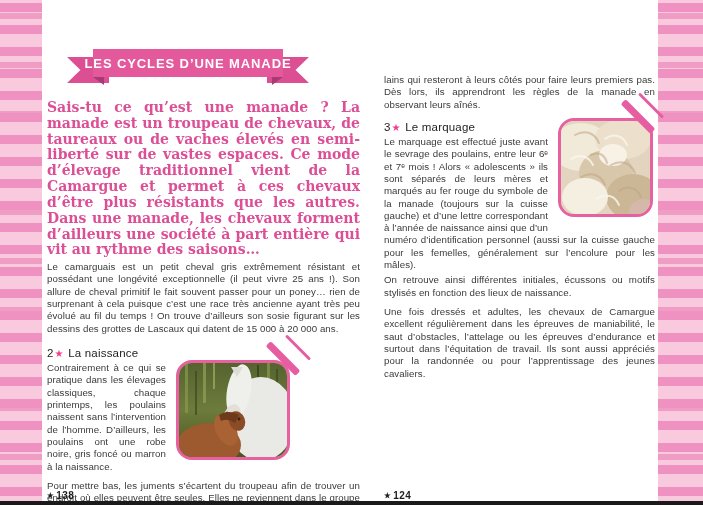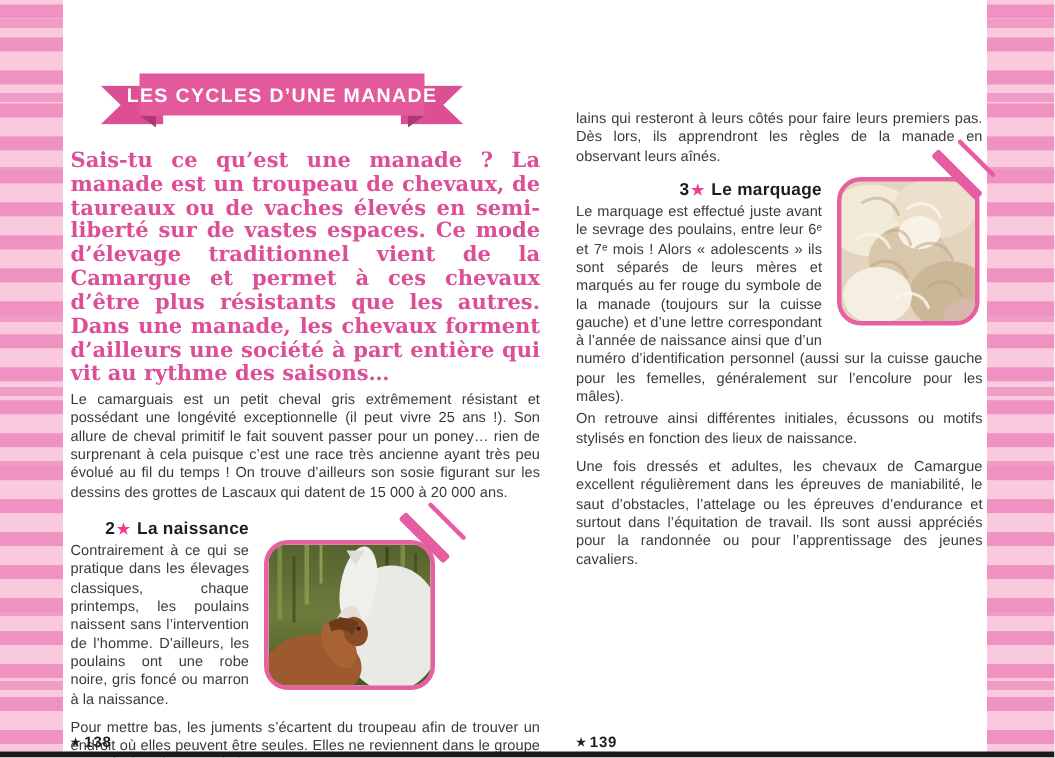--- a/index.html
+++ b/index.html
@@ -29,21 +29,21 @@
   .fold{position:absolute;top:33px;width:11px;height:8px;background:#a93a75;}
   .fold-left{left:26px;clip-path:polygon(0 0,100% 0,100% 100%);}
   .fold-right{right:26px;clip-path:polygon(0 0,100% 0,0 100%);}
   .band{position:absolute;left:26px;right:26px;top:5px;height:28px;background:#e4589c;
     display:flex;align-items:center;justify-content:center;z-index:2;}
   .band-title{color:#ffffff;font-weight:bold;font-size:13px;letter-spacing:0.9px;white-space:nowrap;}
 
   
   .intro{margin:10px 0 0 0;font-family:"DejaVu Serif",serif;font-weight:bold;font-size:14px;
     line-height:1.13;color:#dc4f96;text-align:justify;}
-  .sec-h{margin:12px 0 2px 0;font-size:11.5px;font-weight:bold;color:#1d1d1d;letter-spacing:0.2px;text-align:right;}
+  .sec-h{margin:12px 0 2px 0;font-size:11.5px;font-weight:normal;color:#1d1d1d;letter-spacing:0.2px;}
   .sec-h .star{color:#ee3d8f;font-size:10px;padding:0 1px;}
   .body-txt{margin:3px 0 0 0;font-size:9.7px;line-height:1.27;color:#3a3a3a;text-align:justify;letter-spacing:0.05px;}
   .para-gap{margin-top:7px;}
 
   
   .photo-frame{border:3px solid #e7609f;border-radius:16px;overflow:hidden;background:#d8d0c2;box-sizing:border-box;}
   .wrap{position:relative;}
   .wrap:after{content:"";display:block;clear:both;}
   .photo-mare{float:right;width:114px;height:100px;margin:13px 70px 6px 10px;}
   .photo-foal{float:right;width:95px;height:99px;margin:-3px 2px 8px 10px;}
@@ -159,16 +159,16 @@
     </div>
     <div class="slash slash-thick"></div>
     <div class="slash slash-thin"></div>
     <h2 class="sec-h" style="margin-top:0;"><span>3</span><span class="star">★</span> <span>Le marquage</span></h2>
     <p class="body-txt">Le marquage est effectué juste avant le sevrage des poulains, entre leur 6ᵉ et 7ᵉ mois ! Alors « adolescents » ils sont séparés de leurs mères et marqués au fer rouge du symbole de la manade (toujours sur la cuisse gauche) et d’une lettre correspondant à l’année de naissance ainsi que d’un numéro d’identification personnel (aussi sur la cuisse gauche pour les femelles, généralement sur l’encolure pour les mâles).</p>
   </div>
   <p class="body-txt">On retrouve ainsi différentes initiales, écussons ou motifs stylisés en fonction des lieux de naissance.</p>
 
   <p class="body-txt para-gap">Une fois dressés et adultes, les chevaux de Camargue excellent régulièrement dans les épreuves de maniabilité, le saut d’obstacles, l’attelage ou les épreuves d’endurance et surtout dans l’équitation de travail. Ils sont aussi appréciés pour la randonnée ou pour l’apprentissage des jeunes cavaliers.</p>
 
-  <div class="pagenum"><span class="pstar">★</span><span>139</span></div>
+  <div class="pagenum"><span class="pstar">★</span><span>124</span></div>
 </div>
 
 <div class="bottom-bar"></div>
 
 </body></html>

